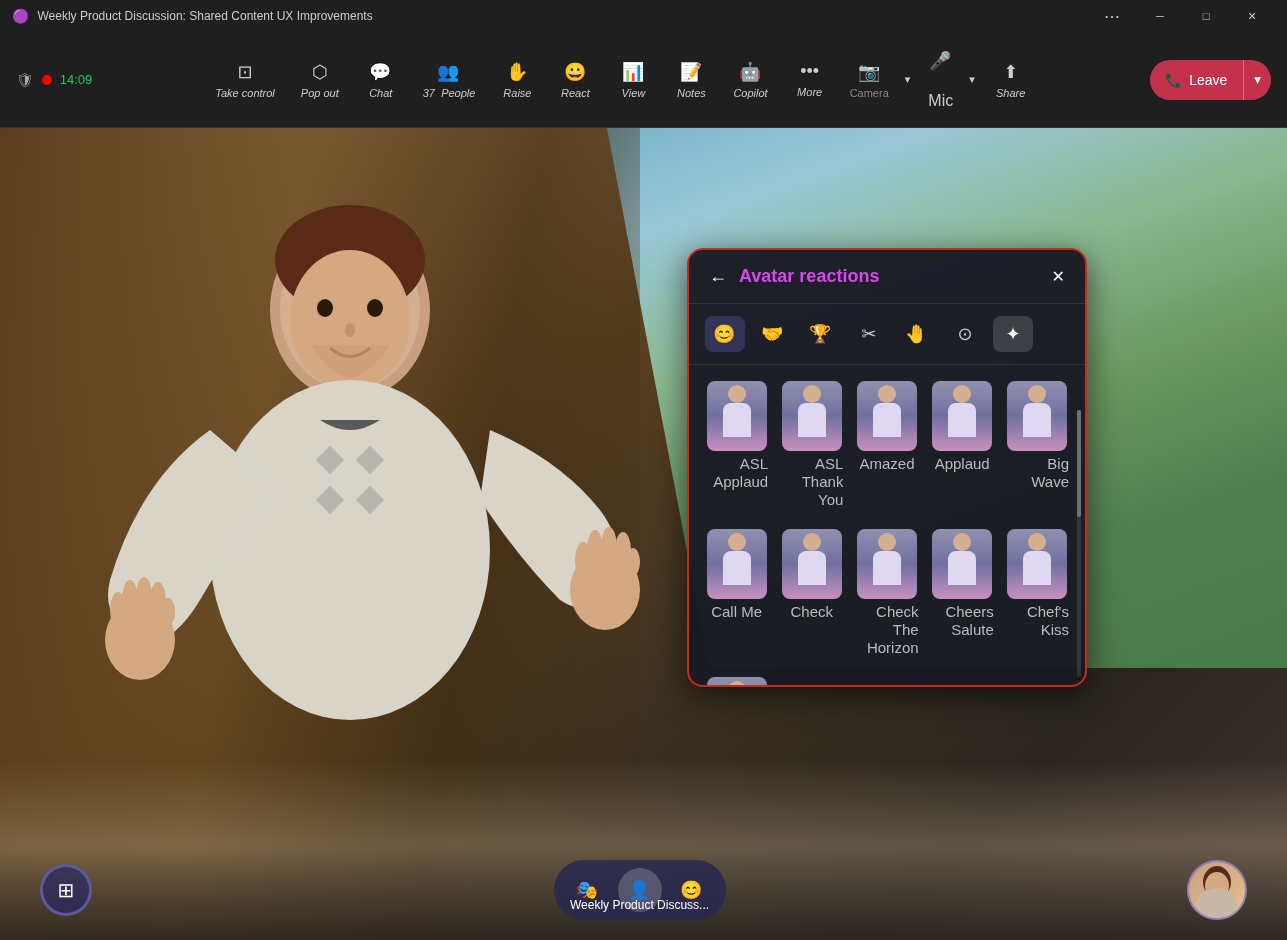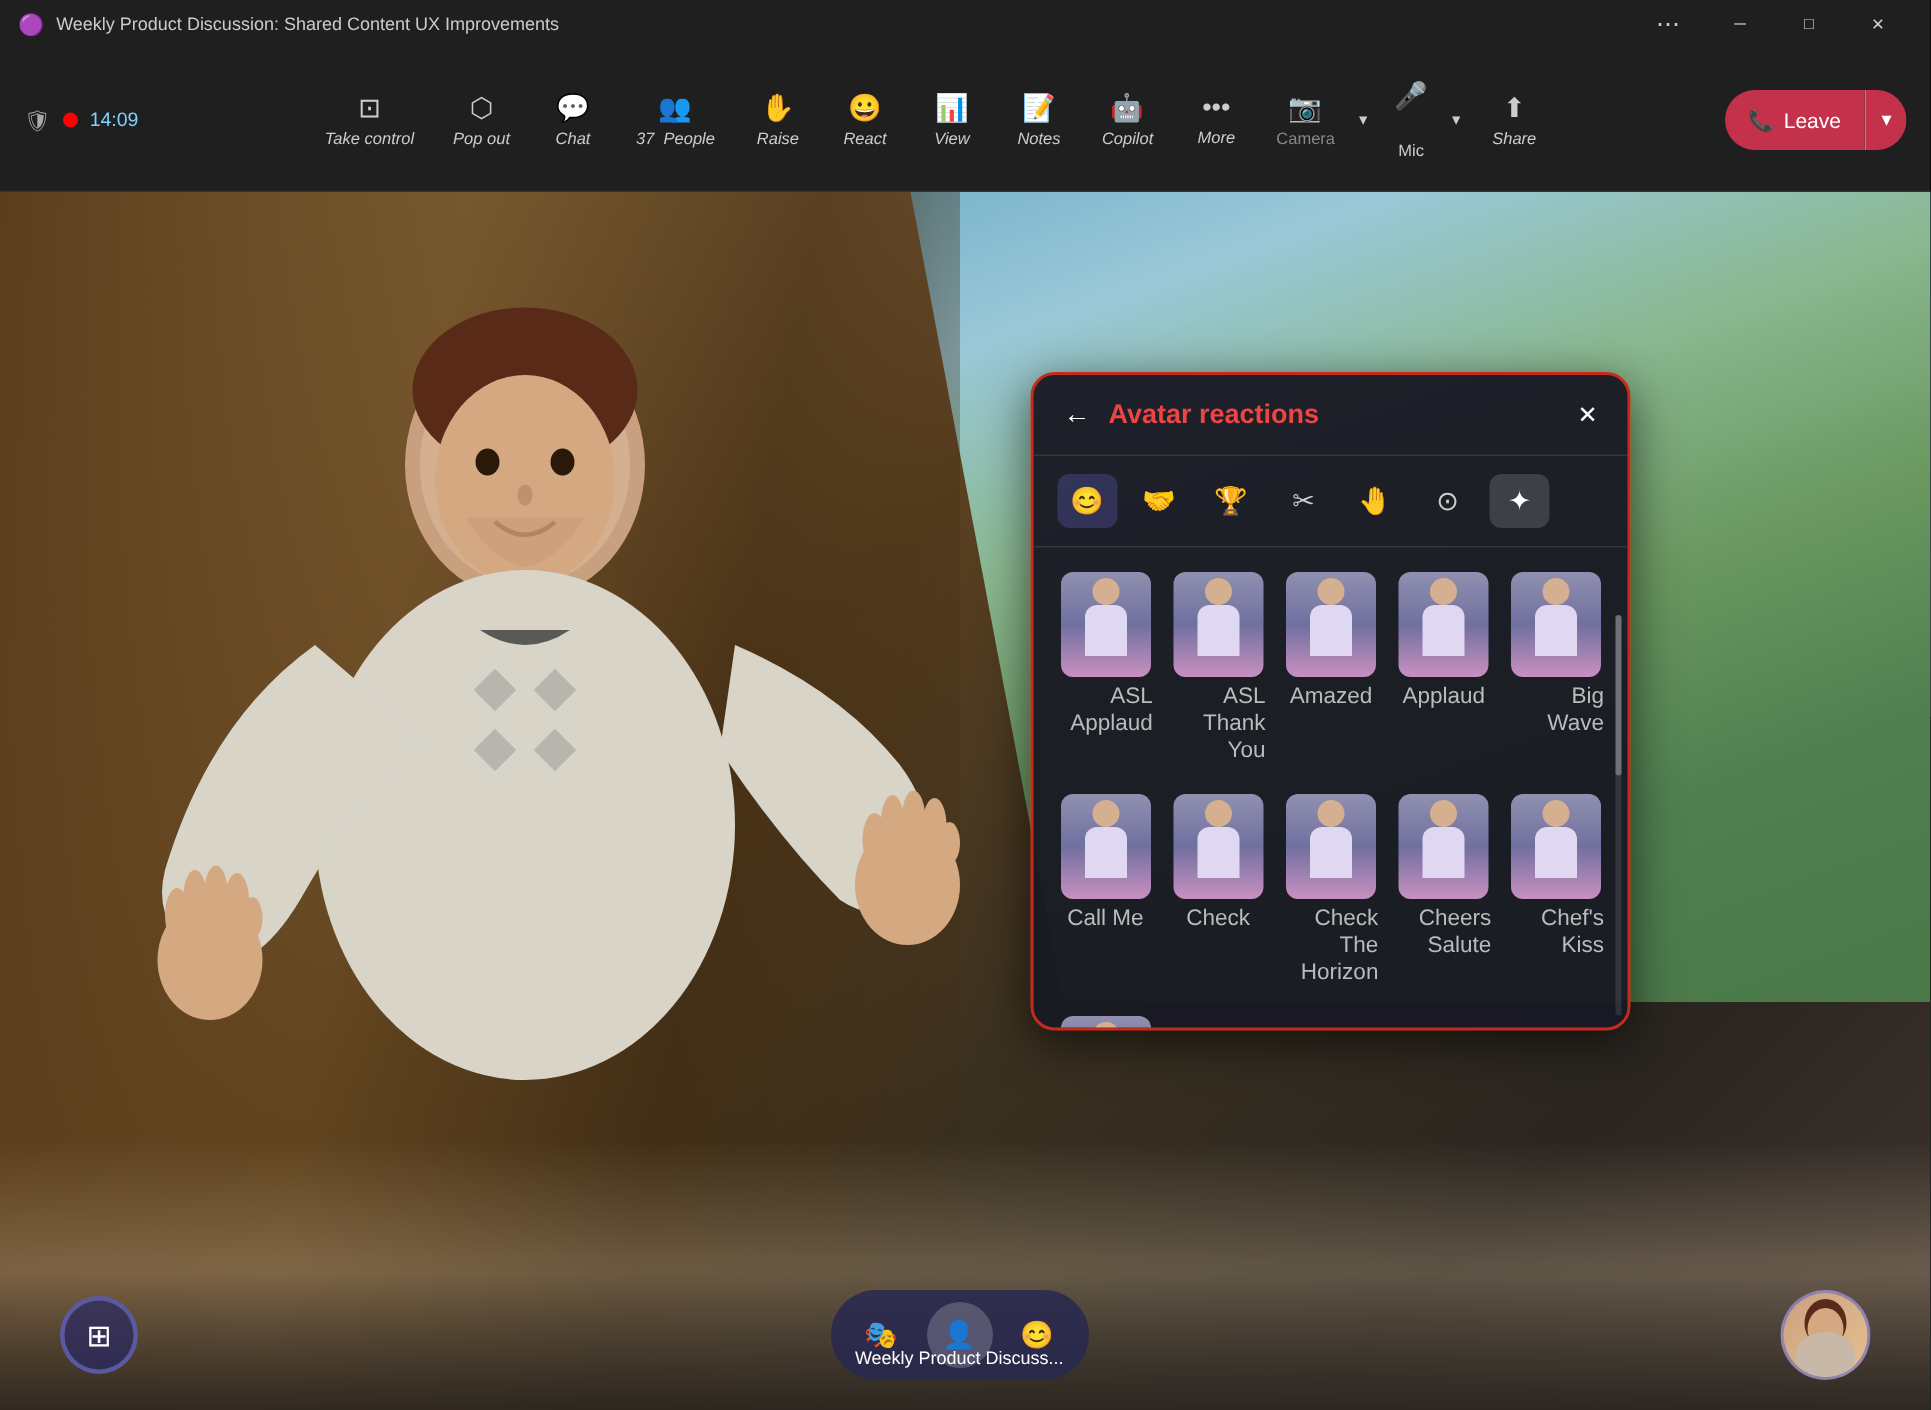--- a/index.html
+++ b/index.html
@@ -32,21 +32,21 @@
       border-bottom: 1px solid #333;
       gap: 4px;
     }
     .toolbar-left {
       display: flex;
       align-items: center;
       gap: 8px;
       margin-right: auto;
     }
     .record-dot { width: 10px; height: 10px; background: red; border-radius: 50%; }
-    .time { color: #7dd3fc; font-size: 13px; }
+    .time { color: #22c55e; font-size: 13px; }
     .toolbar-center {
       display: flex;
       align-items: center;
       gap: 2px;
       flex: 1;
       justify-content: center;
     }
     .toolbar-btn {
       display: flex;
       flex-direction: column;
@@ -232,21 +232,21 @@
       gap: 12px;
     }
     .panel-back {
       color: #fff;
       font-size: 18px;
       cursor: pointer;
       background: none;
       border: none;
     }
     .panel-title {
-      color: #ef4444;
+      color: #d946ef;
       font-size: 18px;
       font-weight: 600;
       flex: 1;
     }
     .panel-close {
       color: #fff;
       font-size: 16px;
       cursor: pointer;
       background: none;
       border: none;
@@ -436,21 +436,21 @@
         <span style="font-size:11px;color:#888;">Camera</span>
       </button>
       <button class="mic-cam-chevron">
         <span>▾</span>
       </button>
     </div>
 
     <div class="mic-cam-group">
       <button class="mic-cam-btn">
         <span style="font-size:18px;color:#ff4444;">🎤</span>
-        <span style="font-size:11px;color:#ccc;margin-top:16px;">Mic</span>
+        <span style="font-size:16px;color:#ccc;margin-top:16px;">Mic</span>
       </button>
       <button class="mic-cam-chevron">
         <span>▾</span>
       </button>
     </div>
 
     <button class="toolbar-btn">
       <span class="btn-icon">⬆</span>
       <span class="btn-label">Share</span>
     </button>

